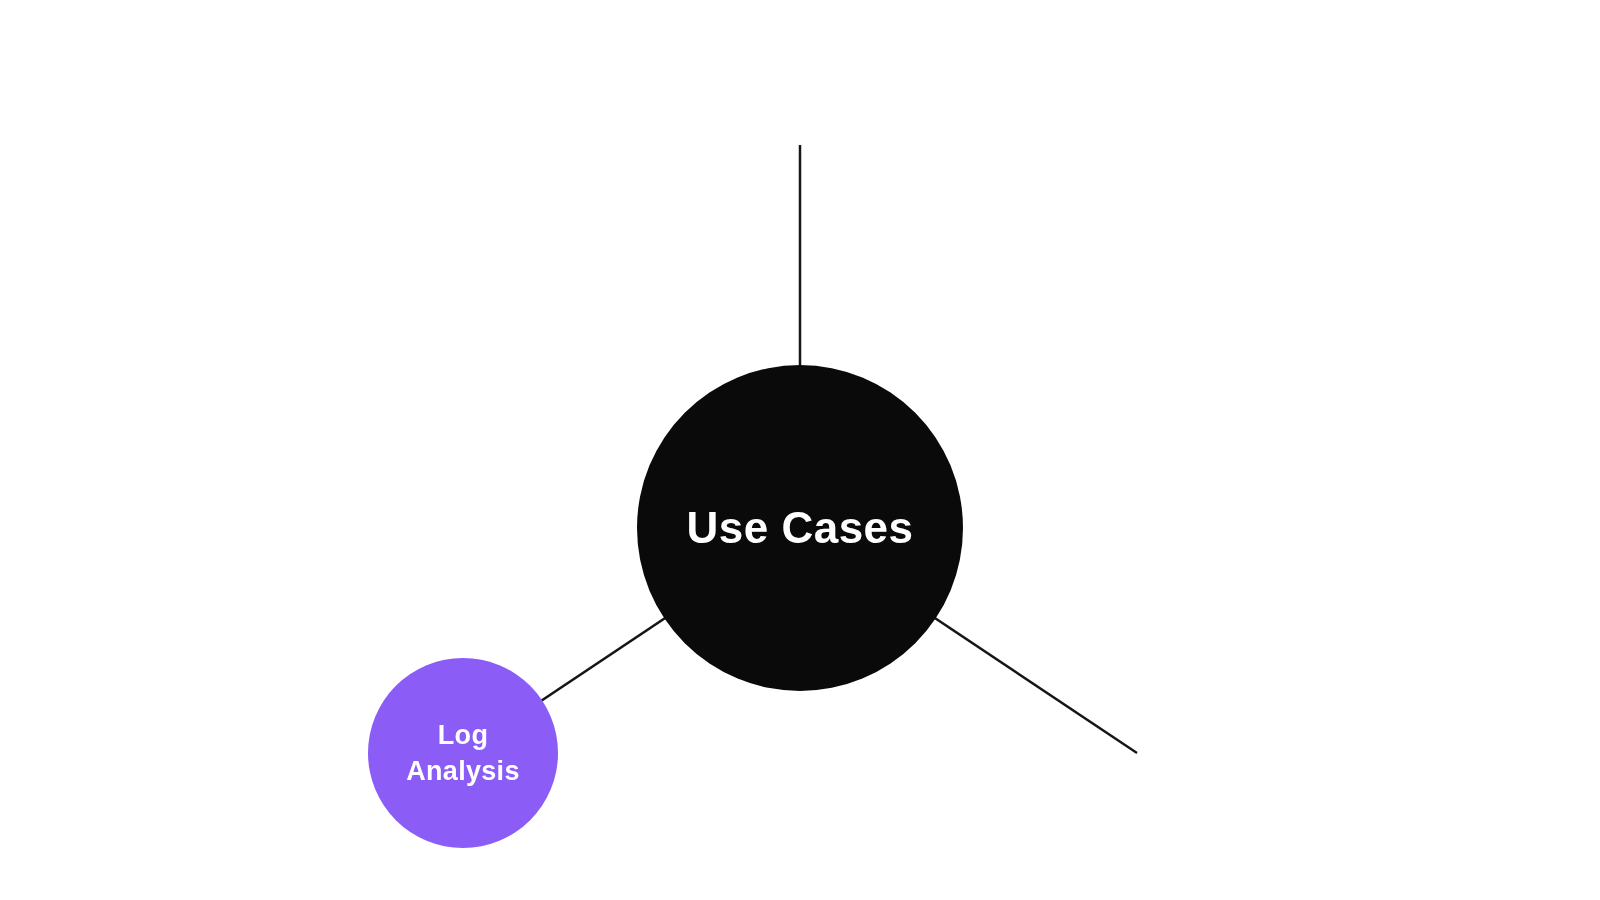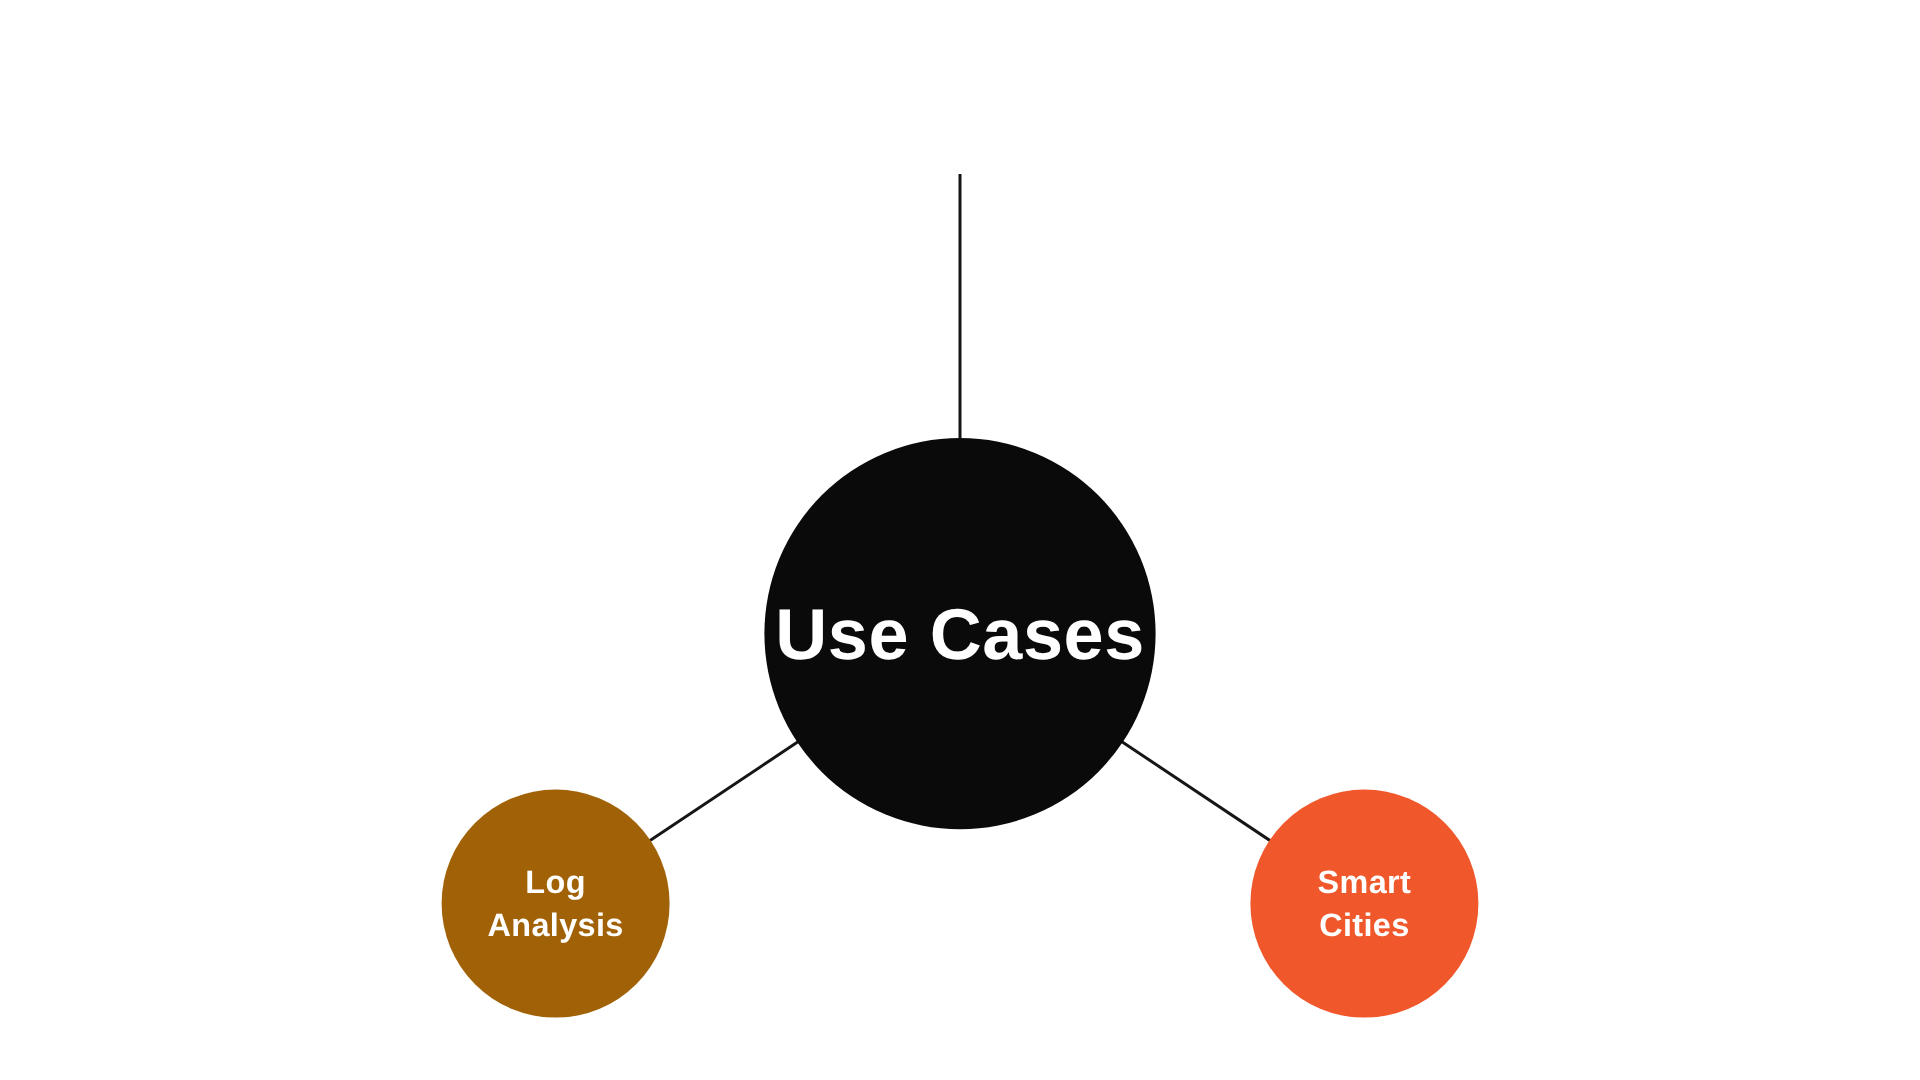--- a/index.html
+++ b/index.html
@@ -35,21 +35,21 @@
     display: block;
   }
   .node .label .line {
     display: block;
   }
   .node-center {
     left: 637px;
     top: 365px;
     width: 326px;
     height: 326px;
-    font-size: 60px;
+    font-size: 44px;
     letter-spacing: 0.5px;
   }
   .node-sat {
     width: 190px;
     height: 190px;
     font-size: 27px;
     line-height: 36px;
     letter-spacing: 0.3px;
   }
   .node-fraud {
@@ -74,27 +74,21 @@
     <line x1="800" y1="528" x2="800" y2="145" stroke-width="2.5" stroke="#161616"></line>
     <line x1="800" y1="528" x2="463" y2="753" stroke-width="2.5" stroke="#161616"></line>
     <line x1="800" y1="528" x2="1137" y2="753" stroke-width="2.5" stroke="#161616"></line>
   </svg>
 
   <div class="node node-center" style="background: rgb(10, 10, 10);">
     <span class="label">Use Cases</span>
   </div>
 
 
-  <div class="node node-sat node-log" style="background: #a16207;">
+  <div class="node node-sat node-log" style="background: #8b5cf6;">
     <span class="label">
       <span class="line">Log</span>
       <span class="line">Analysis</span>
     </span>
   </div>
 
-  <div class="node node-sat node-smart" style="background: rgb(240, 87, 43);">
-    <span class="label">
-      <span class="line">Smart</span>
-      <span class="line">Cities</span>
-    </span>
-  </div>
 
 </div>
 
 </body></html>

